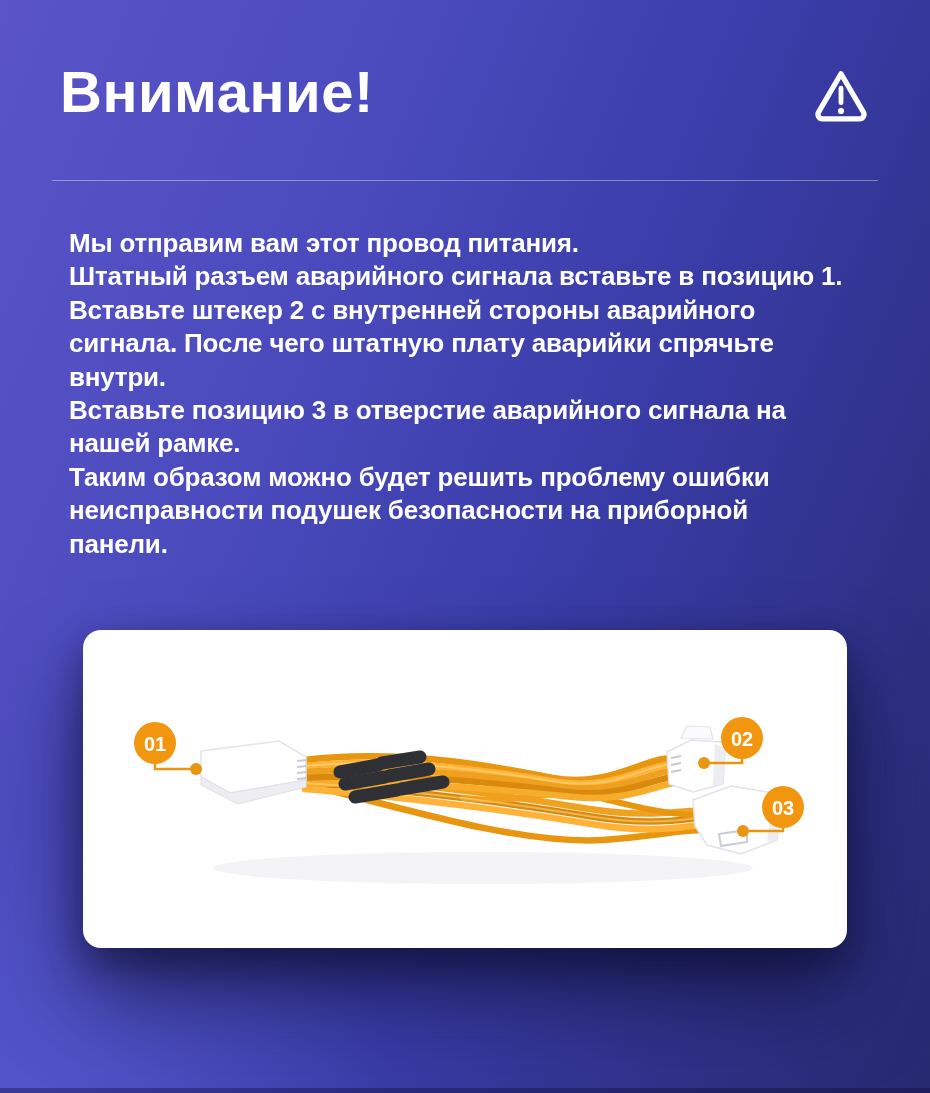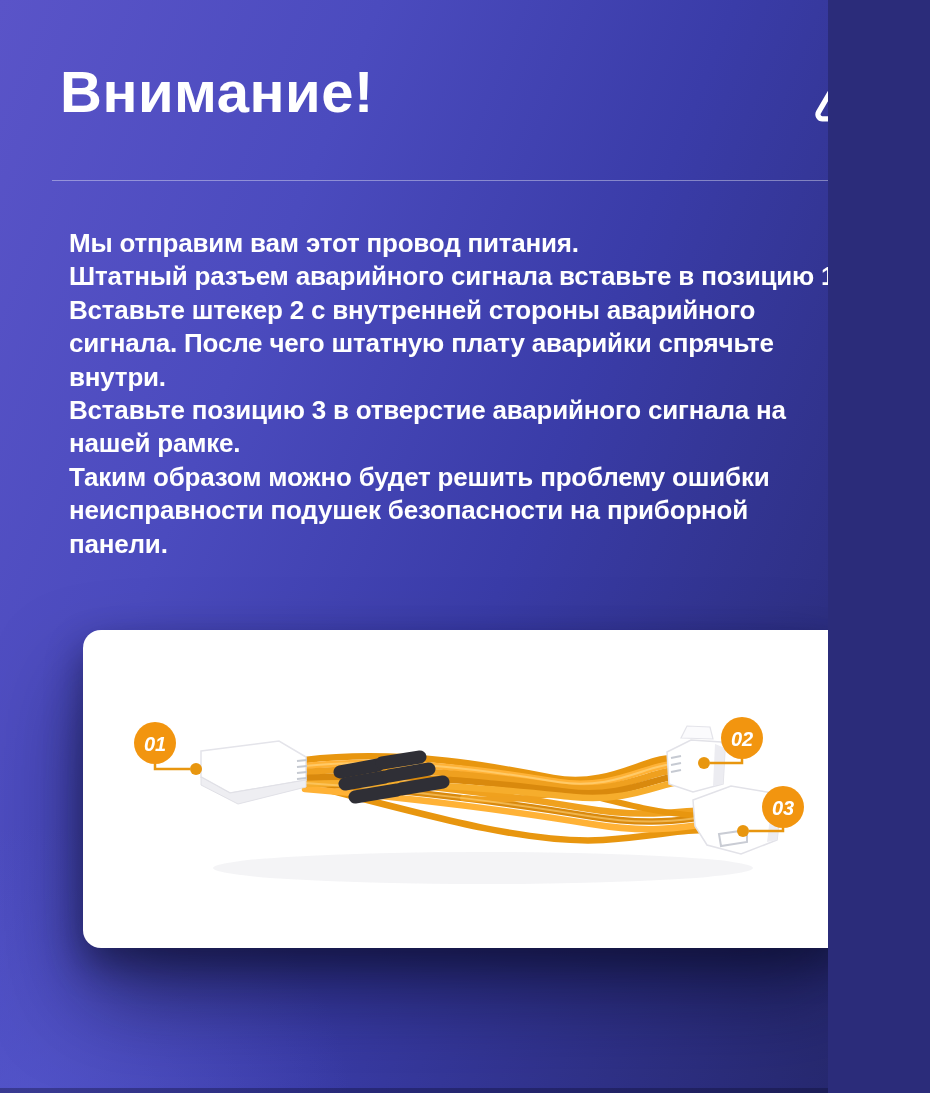--- a/index.html
+++ b/index.html
@@ -1,19 +1,19 @@
 <!DOCTYPE html>
 <html><head>
 <meta charset="utf-8">
 <style>
   html, body { margin: 0; padding: 0; background: #2b2c7a; }
   * { box-sizing: border-box; }
   .page {
     position: relative;
-    width: 828px;
+    width: 930px;
     height: 1093px;
     overflow: hidden;
     font-family: "Liberation Sans", "DejaVu Sans", sans-serif;
     background:
       radial-gradient(55% 38% at 4% 102%, rgba(96,98,220,0.45), rgba(96,98,220,0) 70%),
       linear-gradient(112deg, #5a54c8 0%, #4b4bbe 30%, #3a3ca8 58%, #272970 100%);
   }
   .page::after {
     content: "";
     position: absolute; left: 0; right: 0; bottom: 0; height: 5px;
@@ -51,21 +51,20 @@
     letter-spacing: -0.2px;
     white-space: pre;
   }
   .photo-card {
     position: absolute;
     left: 83px; top: 630px;
     width: 764px; height: 318px;
     background: #ffffff;
     border-radius: 18px;
     box-shadow: 0 50px 90px -5px rgba(9,10,38,0.60), 0 16px 36px rgba(9,10,38,0.45);
-    font-style: italic;
   }
   .photo-card svg { display: block; width: 764px; height: 318px; }
   .badge-label {
     font-family: "Liberation Sans", "DejaVu Sans", sans-serif;
     font-size: 20px;
     font-weight: 700;
     fill: #ffffff;
   }
 </style>
 </head>

